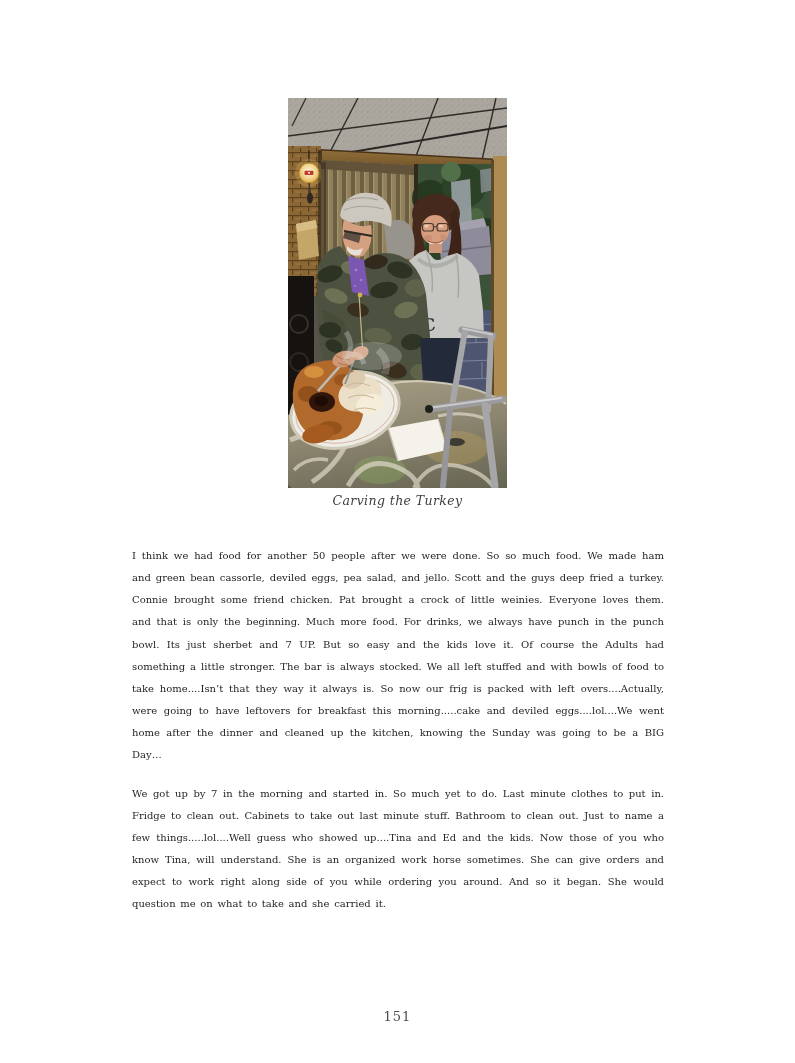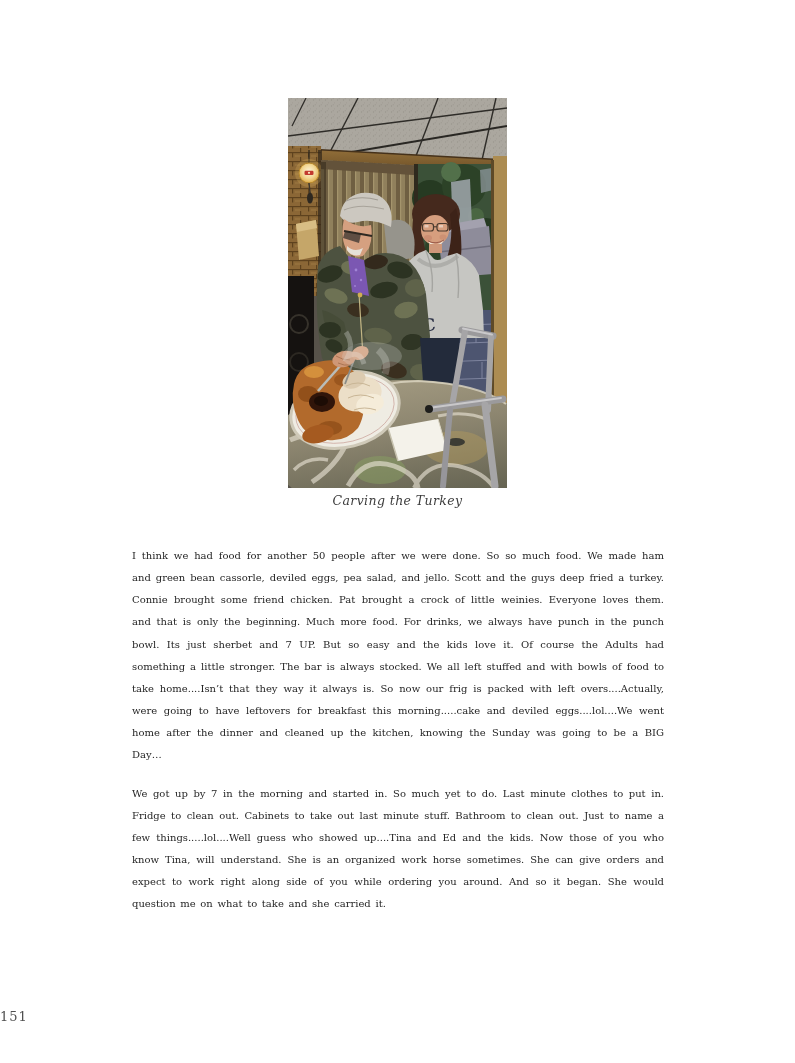--- a/index.html
+++ b/index.html
@@ -37,21 +37,21 @@
     margin: 0 0 16px 0;
     font-size: 10px;
     line-height: 22.15px;
     text-align: justify;
     word-spacing: 1.5px;
   }
   .page-number {
     position: absolute;
     left: 0; top: 1009px;
     width: 795px;
-    text-align: left;
+    text-align: center;
     font-size: 13px;
     color: #4f4f4f;
     letter-spacing: 1px;
   }
 </style>
 </head>
 <body>
 
 <div class="photo-frame" role="img" aria-label="A man in a camouflage jacket carving a roasted turkey on a white platter at a glass table while a smiling woman in a gray hooded sweatshirt looks on from a doorway">
   <svg width="219" height="390" viewBox="0 0 219 390" xmlns="http://www.w3.org/2000/svg">

